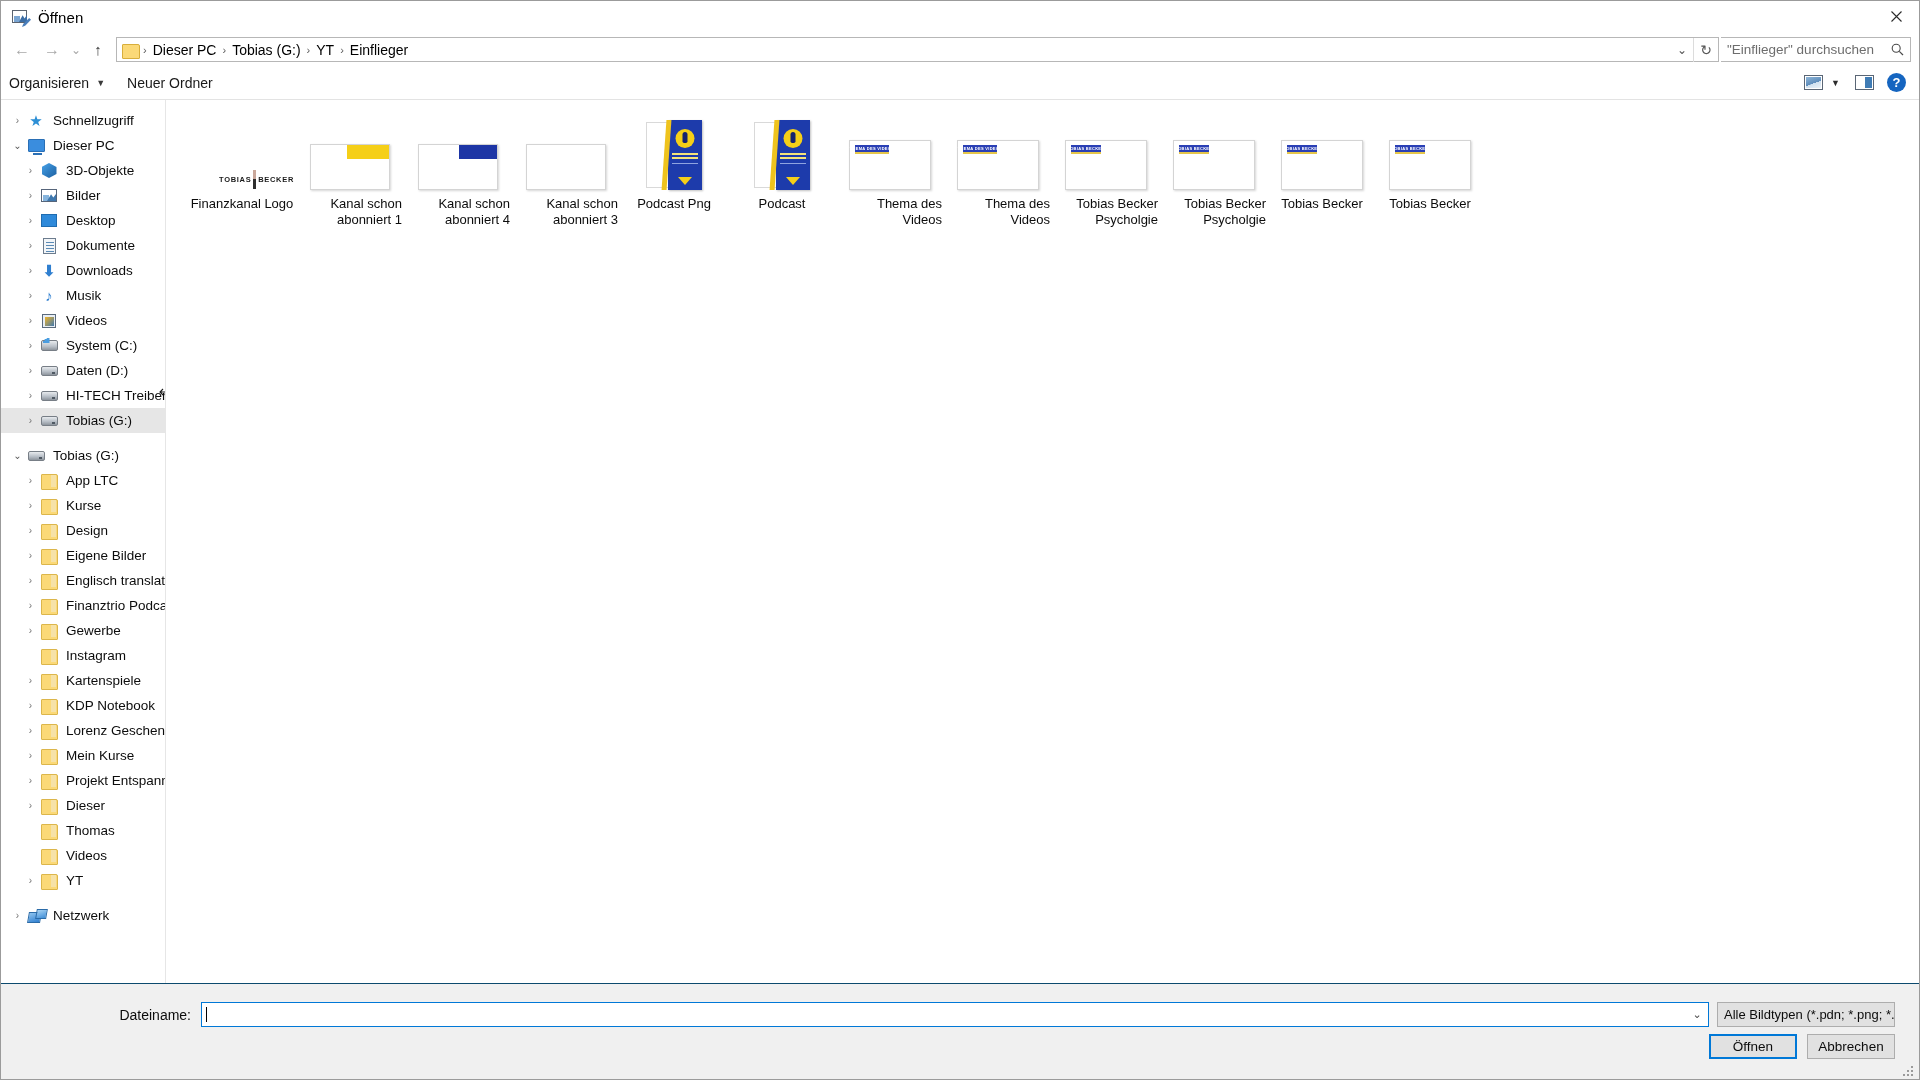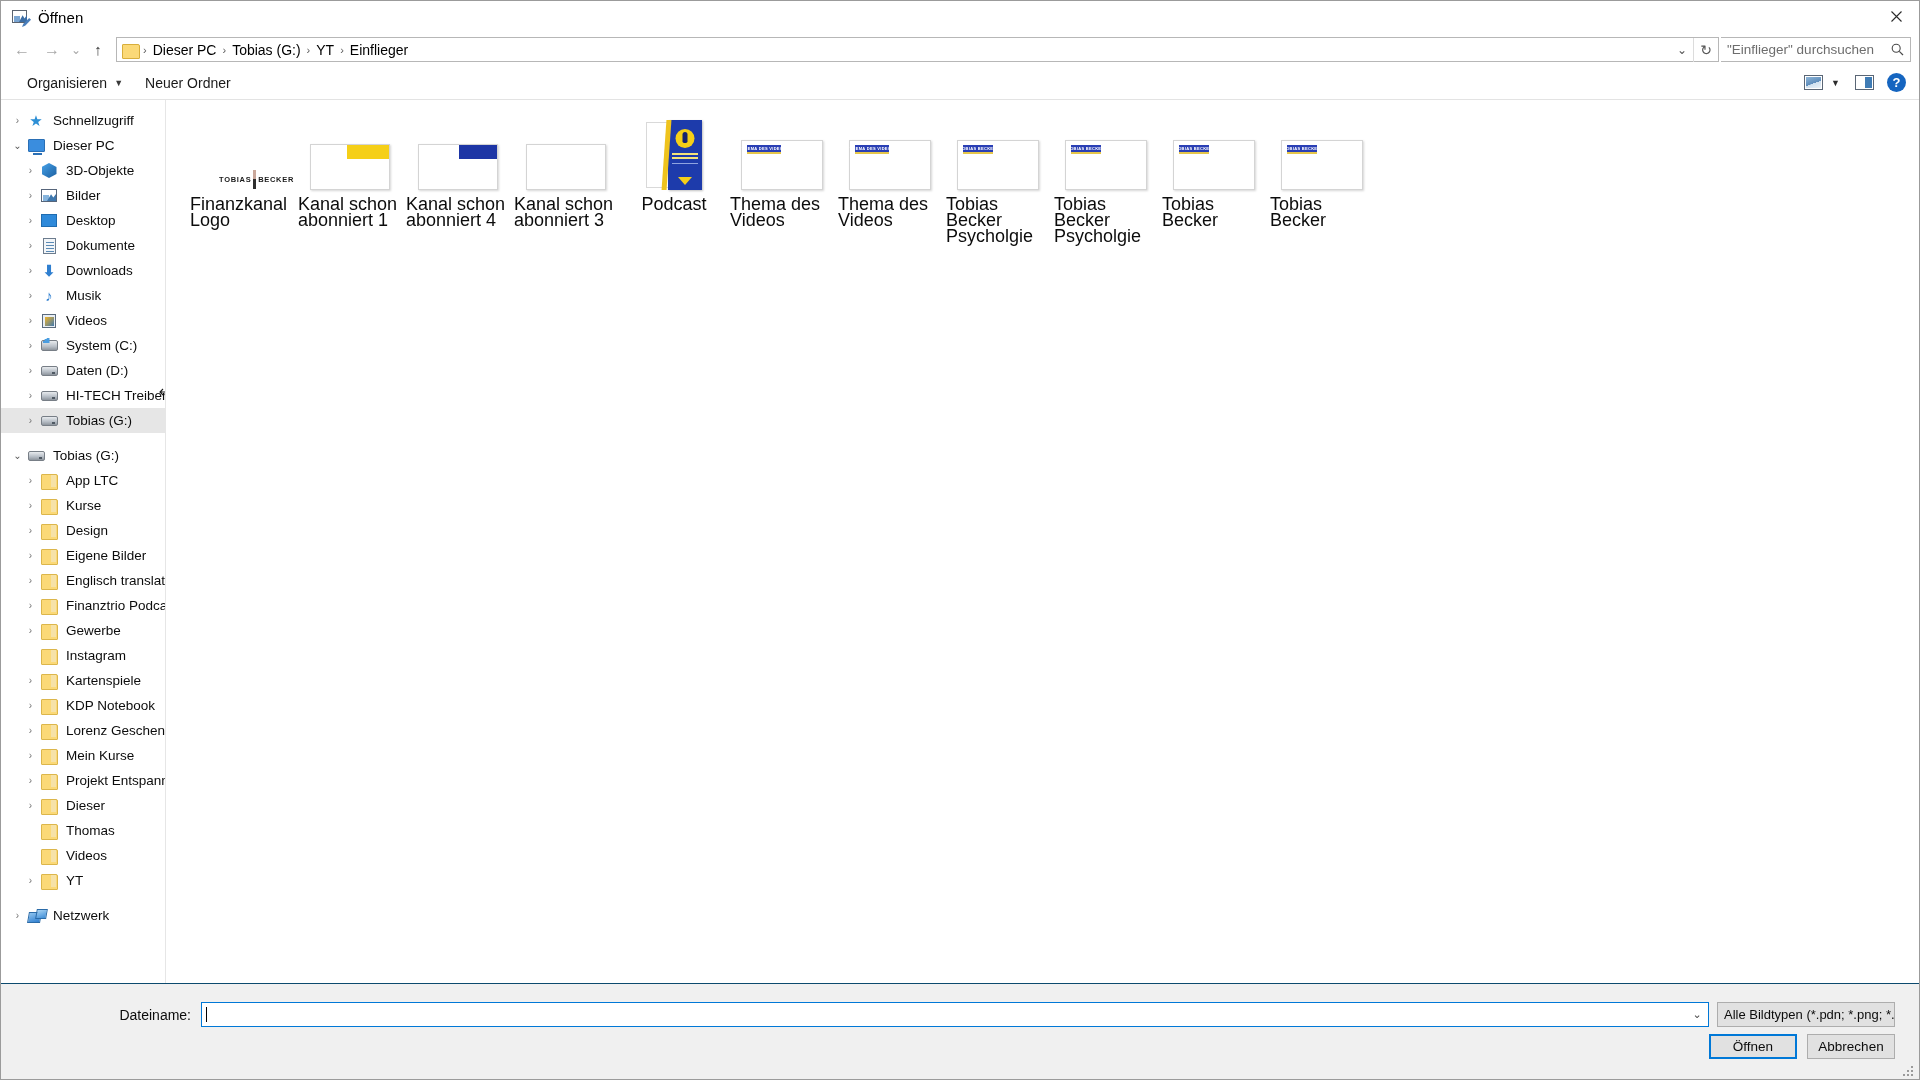--- a/index.html
+++ b/index.html
@@ -174,21 +174,21 @@
     display: flex; align-items: center; justify-content: center;
     color: #4a4a4a;
   }
 
   
   .toolbar {
     height: 34px; min-height: 34px;
     display: flex;
     align-items: center;
     background: #ffffff;
-    padding-left: 18px;
+    padding-left: 0;
     border-bottom: 1px solid #e3e3e3;
   }
   .tb-item {
     font-size: 14px;
     color: #1a1a1a;
     padding: 4px 8px;
     margin-right: 6px;
     display: flex;
     align-items: center;
     white-space: nowrap;
@@ -462,23 +462,23 @@
     justify-content: center;
     margin-bottom: 6px;
   }
   .thumb {
     position: relative;
     background: #ffffff;
     border: 1px solid #d4d4d4;
     box-shadow: 1px 1px 2px rgba(0,0,0,0.16);
   }
   .tile-label {
-    font-size: 18px;
+    font-size: 13px;
     color: #0c0c0c;
-    text-align: left;
+    text-align: right;
     line-height: 16px;
     max-width: 104px;
     word-wrap: break-word;
   }
 
   
   .th-logo {
     width: 88px; height: 22px;
     border: none;
     box-shadow: none;
@@ -1042,20 +1042,35 @@
                 <div class="pc-white"></div>
                 <div class="pc-cover">
                   <div class="pc-stripe"></div>
                   <div class="pc-circle"></div>
                   <div class="pc-mic"></div>
                   <div class="pc-lines"></div>
                   <div class="pc-arrow"></div>
                 </div>
               </div>
             </div>
+            <div class="tile-label">Podcast Png</div>
+          </div>
+          <div class="tile">
+            <div class="thumbwrap">
+              <div class="thumb th-podcast">
+                <div class="pc-white"></div>
+                <div class="pc-cover">
+                  <div class="pc-stripe"></div>
+                  <div class="pc-circle"></div>
+                  <div class="pc-mic"></div>
+                  <div class="pc-lines"></div>
+                  <div class="pc-arrow"></div>
+                </div>
+              </div>
+            </div>
             <div class="tile-label">Podcast</div>
           </div>
           <div class="tile">
             <div class="thumbwrap">
               <div class="thumb th-slide">
                 <div class="badge badge-w1">
                   <span class="badge-txt">THEMA DES VIDEOS</span>
                 </div>
               </div>
             </div>

